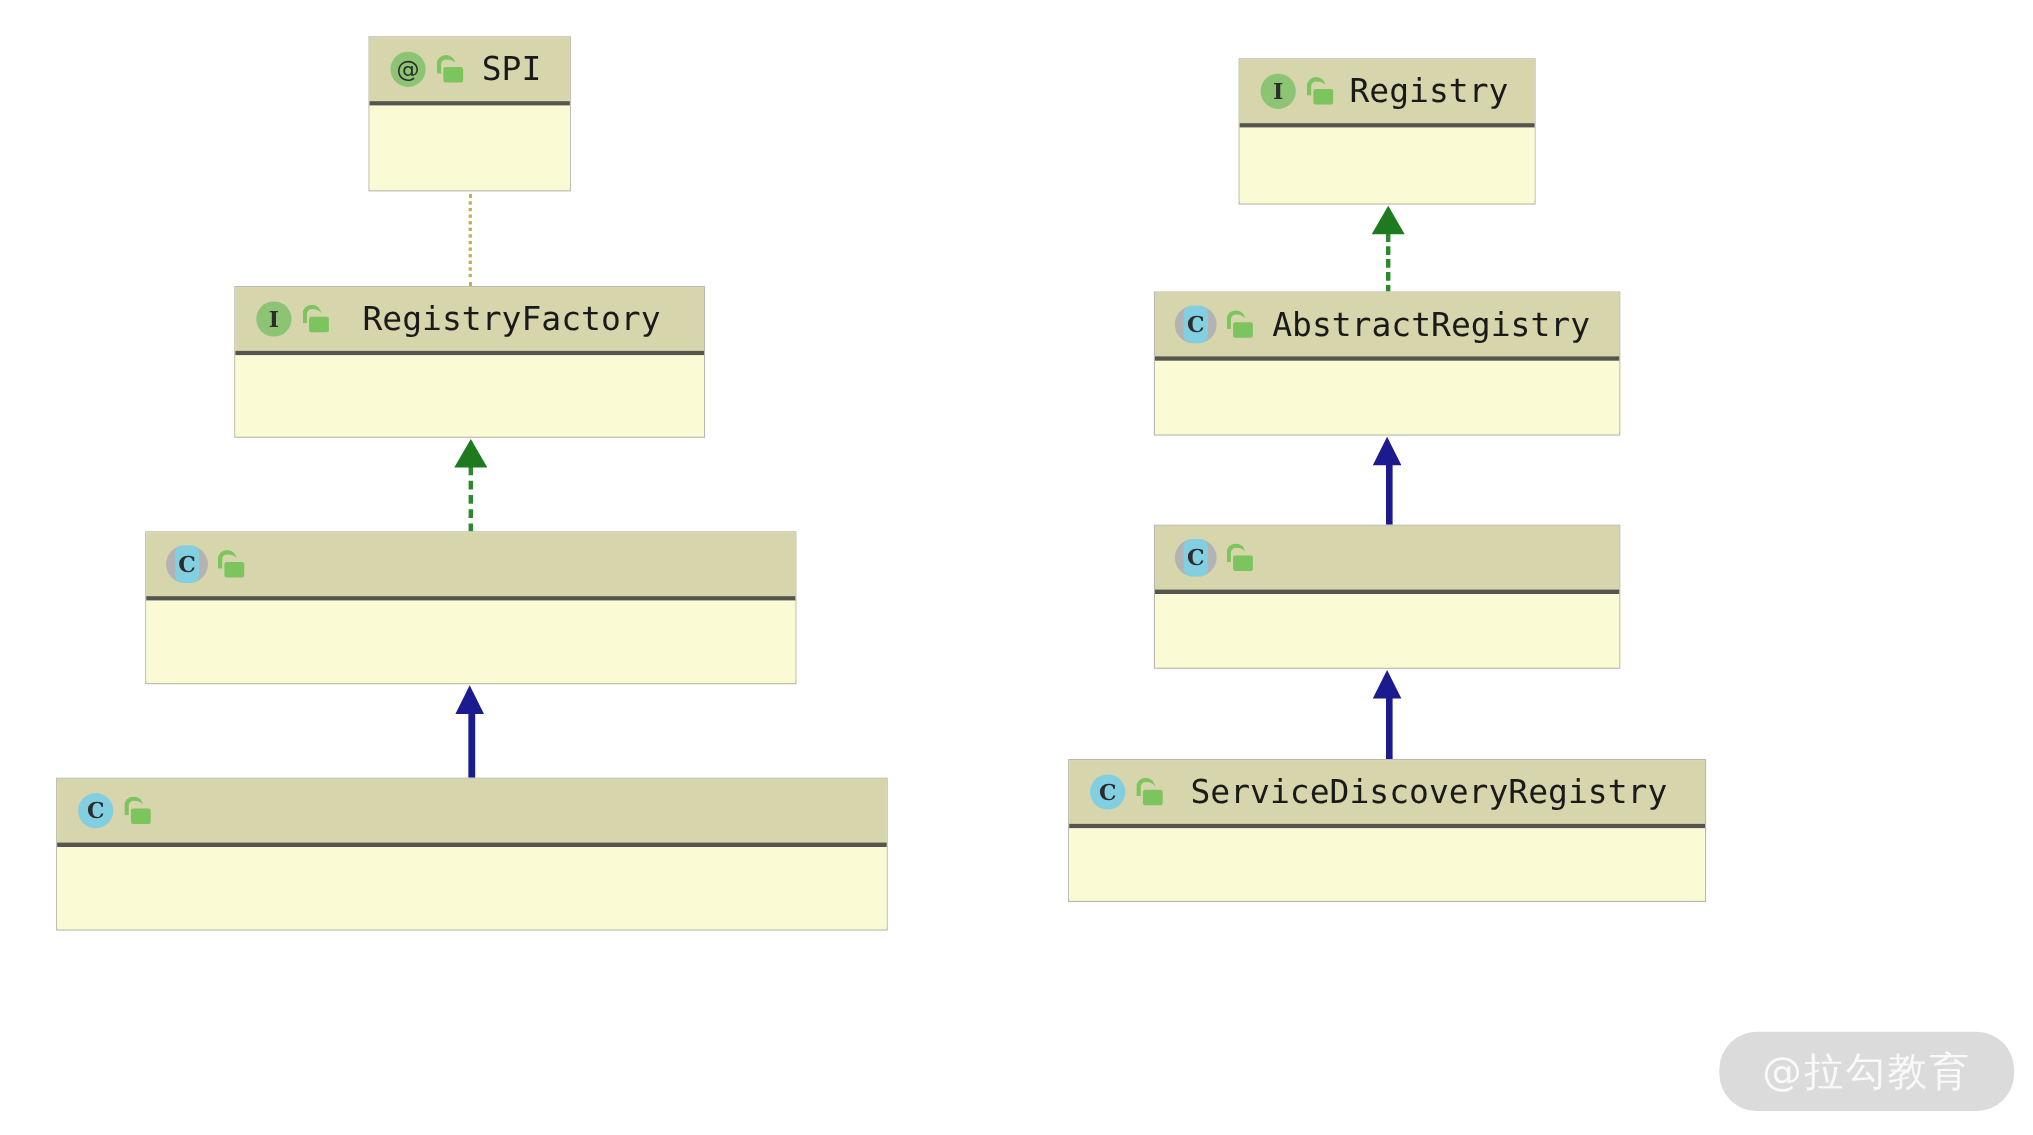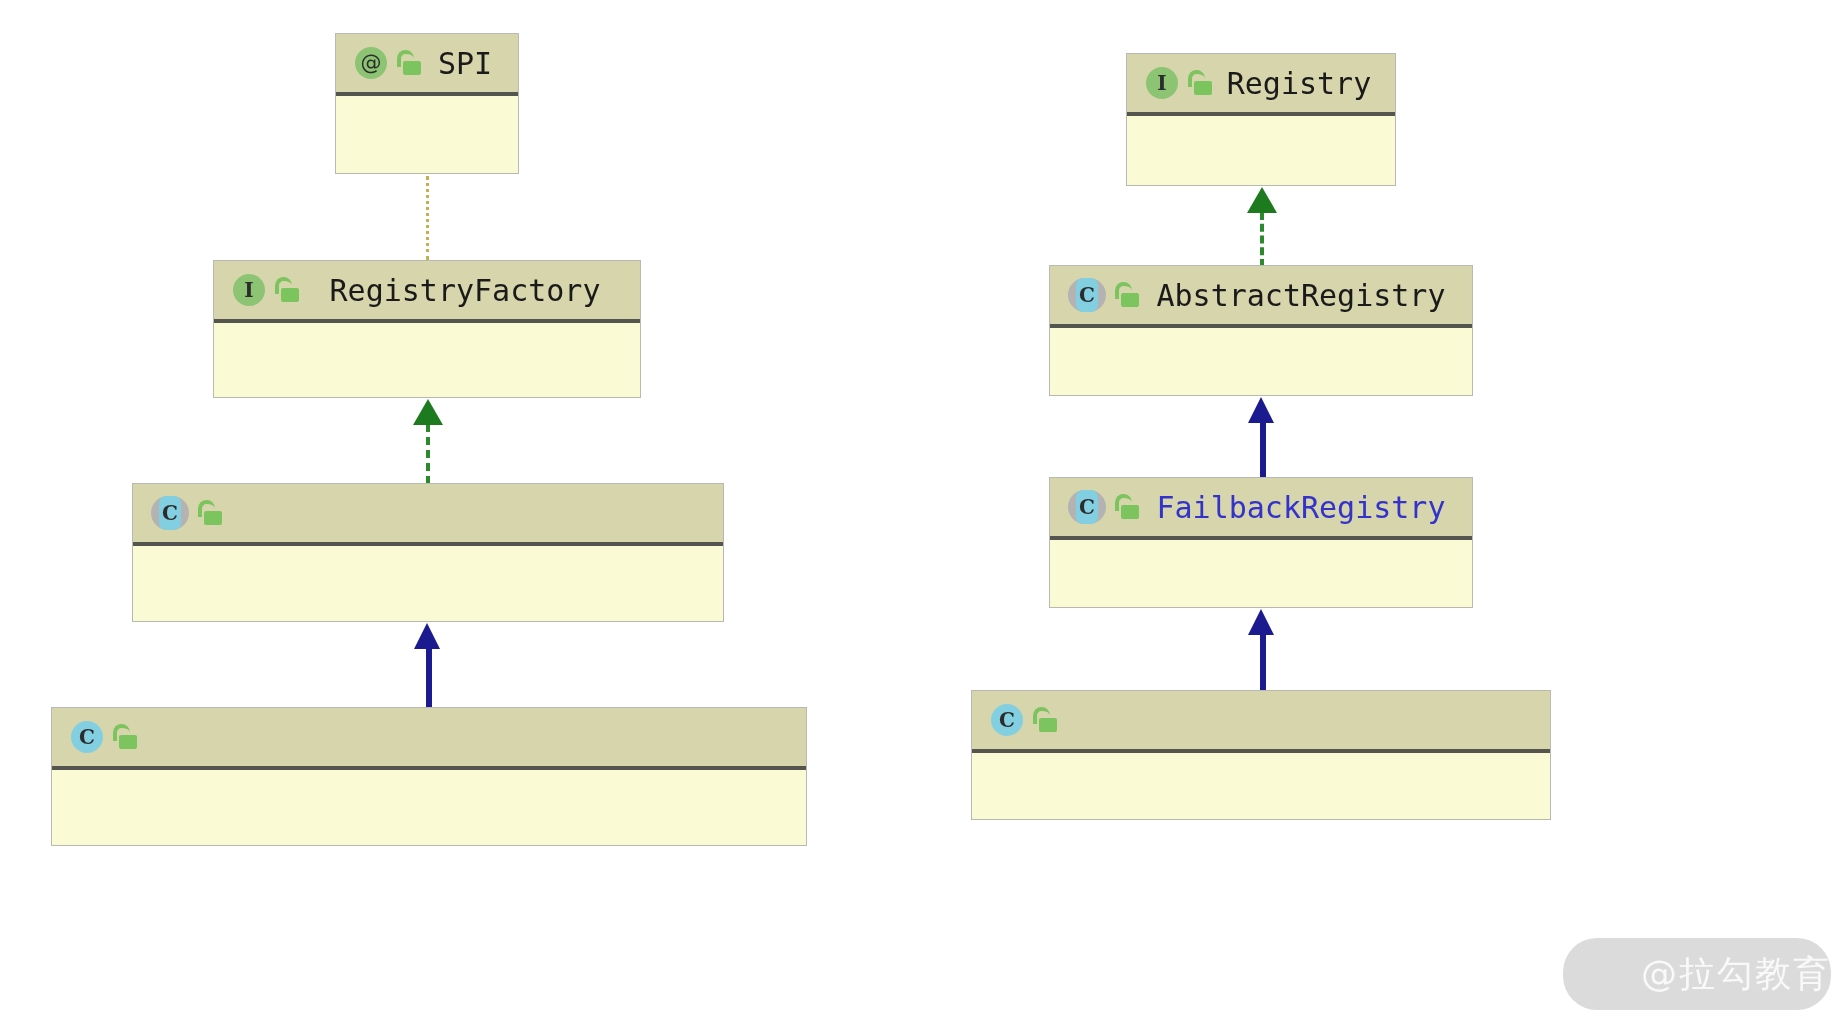--- a/index.html
+++ b/index.html
@@ -127,21 +127,21 @@
     position:absolute;
     width:0;height:0;
     border-left:13px solid transparent;
     border-right:13px solid transparent;
     border-bottom:26px solid #1b1b8f;
   }
 
   
   .watermark{
     position:absolute;
-    display:flex;align-items:center;justify-content:flex-end;
+    display:flex;align-items:center;justify-content:center;
     background:rgba(160,160,160,.38);
     border-radius:34px;
     font-family:"DejaVu Sans", sans-serif;
     font-size:36px;
     color:rgba(255,255,255,.82);
     letter-spacing:2px;
     pointer-events:none;
   }
 </style>
 </head>
@@ -253,37 +253,37 @@
     <div class="uml-header">
       <span class="ico-abstract">
         <span class="arc-l"></span>
           <span class="arc-r"></span>
         <span class="inner">C</span>
       </span>
       <span class="ico-lock" style="margin-left:6px;">
         <span class="shackle"></span>
           <span class="body"></span>
       </span>
-      <span class="uml-title blue">FailbackRegistry</span>
     </div>
     <div class="uml-body" style="height:65px;"></div>
   </div>
 
   <div class="line-v solid-blue" style="left:1260px;top:634px;height:57px;"></div>
   <div class="arrow-blue" style="left:1248px;top:609px;"></div>
 
   <div class="uml-box" style="left:971px;top:690px;width:580px;height:130px;">
     <div class="uml-header">
       <span class="ico">
         <span class="ico-circle cyan">C</span>
       </span>
       <span class="ico-lock">
         <span class="shackle"></span>
           <span class="body"></span>
       </span>
+      <span class="uml-title">ServiceDiscoveryRegistry</span>
     </div>
     <div class="uml-body" style="height:64px;"></div>
   </div>
 
   <div class="watermark" style="left:1563px;top:938px;width:268px;height:72px;">
     <span>@拉勾教育</span>
   </div>
 
 </div>
 

